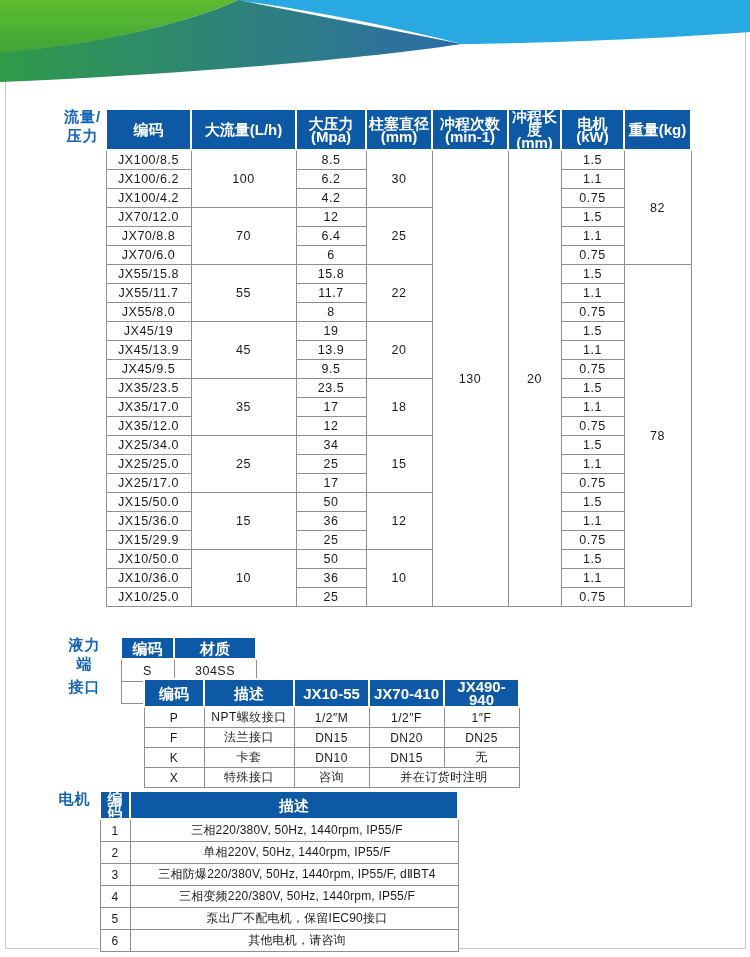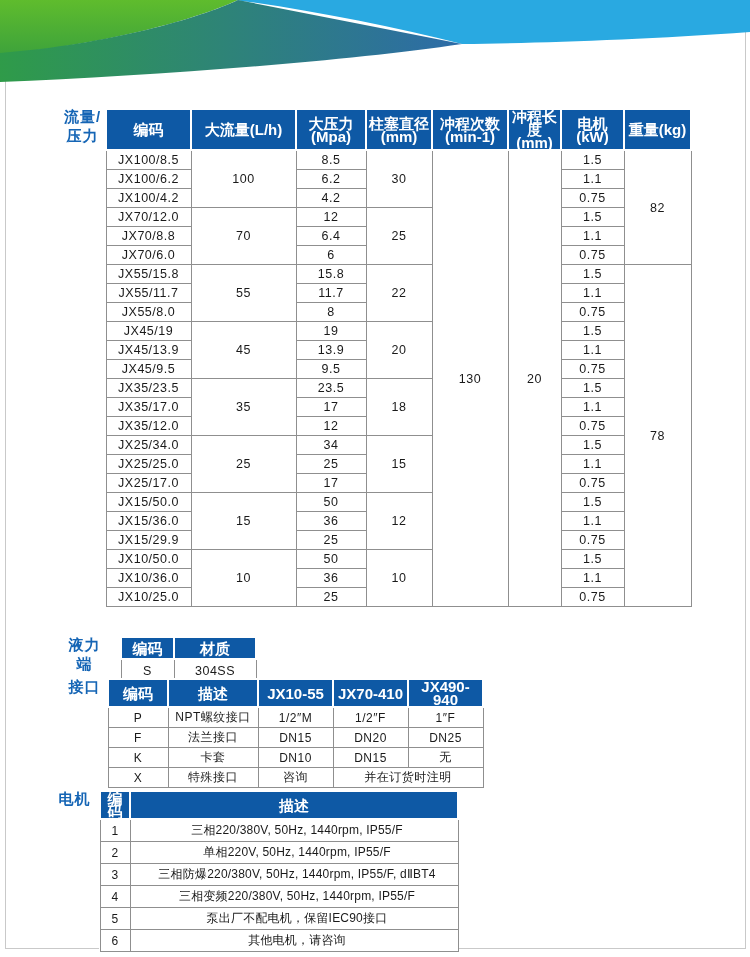--- a/index.html
+++ b/index.html
@@ -29,21 +29,21 @@
   }
   #sec-flow{left:60px;top:108px;}
   #flow-table{width:585px;}
   #flow-table th{height:16px;}
   #flow-table thead tr{height:36px;}
   #flow-table td{height:18px;}
   #sec-hyd{left:62px;top:636px;}
   #hyd-table{width:135px;margin-left:13px;}
   #hyd-table thead tr{height:22px;}
   #hyd-table td{height:21px;}
-  #sec-if{left:62px;top:678px;}
+  #sec-if{left:62px;top:678px;gap:36px;}
   #if-table{width:375px;}
   #if-table thead tr{height:20px;}
   #if-table td{height:19px;font-size:12px;}
   #sec-mot{left:52px;top:790px;}
   #mot-table{width:358px;margin-left:2px;}
   #mot-table thead tr{height:23px;}
   #mot-table td{height:21px;font-size:12px;}
   #mot-table td.left{text-align:center;padding-left:8px;letter-spacing:0.2px;}
   .hline{display:block;}
 </style>

